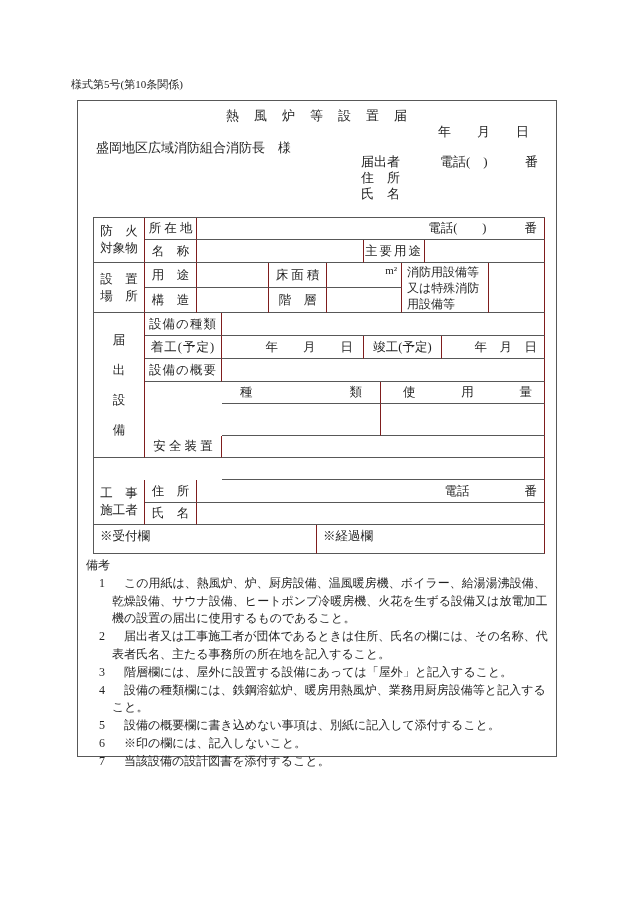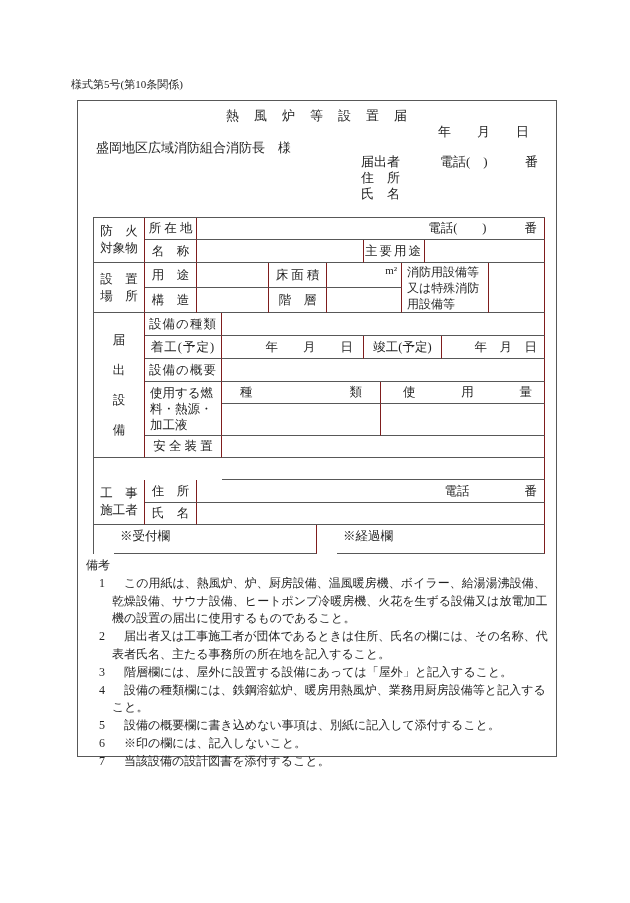--- a/index.html
+++ b/index.html
@@ -28,21 +28,21 @@
     grid-template-columns:51px 52px 25px 47px 48px 10px 37px 17px 21px 23px 17px 47px 56px;
     grid-template-rows:22px 23px 25px 25px 23px 23px 23px 22px 32px 22px 22px 23px 22px 29px;
     border-top:1px solid #585858;border-left:1px solid #585858;
     font-size:12.5px;
   }
   .cell{
     border-right:1px solid #7f1d1d;border-bottom:1px solid #585858;
     display:flex;align-items:center;justify-content:center;
     overflow:hidden;box-sizing:border-box;
   }
-  .cell.topleft{align-items:flex-start;justify-content:flex-start;padding:3px 6px;margin-left:20px;}
+  .cell.topleft{align-items:flex-start;justify-content:flex-start;padding:3px 6px;}
   .cell.pre{white-space:pre-line;text-align:center;}
   .cell.pre-left{white-space:pre-line;text-align:left;line-height:16px;padding-left:5px;justify-content:flex-start;}
   .cell.vert{white-space:pre-line;text-align:center;line-height:30px;}
   .cell.spread{justify-content:space-between;}
   .cell.ls1{letter-spacing:1px;}
   .cell.ls2{letter-spacing:2px;}
   .m2-cell{align-items:flex-start;justify-content:flex-end;padding:1px 4px;font-size:11px;}
   .phone-cell{justify-content:flex-end;padding-right:7px;}
   .phone-gap{margin-left:38px;}
   .kind-cell{padding:0 18px;}
@@ -114,23 +114,20 @@
 設
 備</div>
       <div class="cell ls1" style="grid-row:5/6;grid-column:2/4">設備の種類</div>
       <div class="cell" style="grid-row:5/6;grid-column:4/14"></div>
       <div class="cell ls1" style="grid-row:6/7;grid-column:2/4">着工(予定)</div>
       <div class="cell date-cell" style="grid-row:6/7;grid-column:4/8">年　　月　　日</div>
       <div class="cell" style="grid-row:6/7;grid-column:8/12">竣工(予定)</div>
       <div class="cell date-cell2" style="grid-row:6/7;grid-column:12/14">年　月　日</div>
       <div class="cell ls1" style="grid-row:7/8;grid-column:2/4">設備の概要</div>
       <div class="cell" style="grid-row:7/8;grid-column:4/14"></div>
-      <div class="cell pre-left" style="grid-row:8/10;grid-column:2/4">使用する燃
-料・熱源・
-加工液</div>
       <div class="cell spread kind-cell" style="grid-row:8/9;grid-column:4/9">
         <span>種</span>
         <span>類</span>
       </div>
       <div class="cell spread usage-cell" style="grid-row:8/9;grid-column:9/14">
         <span>使</span>
         <span>用</span>
         <span>量</span>
       </div>
       <div class="cell" style="grid-row:9/10;grid-column:4/9"></div>

